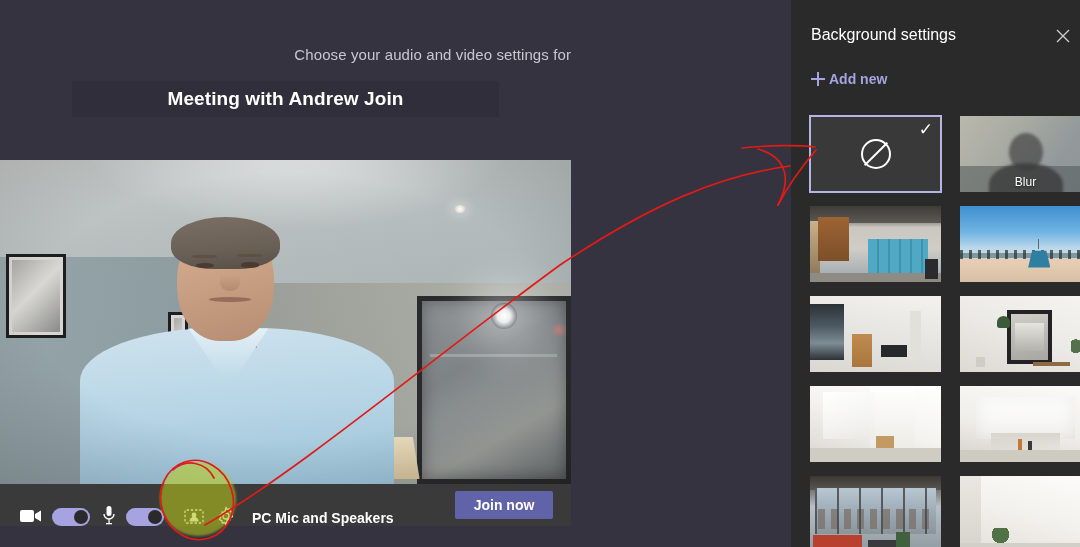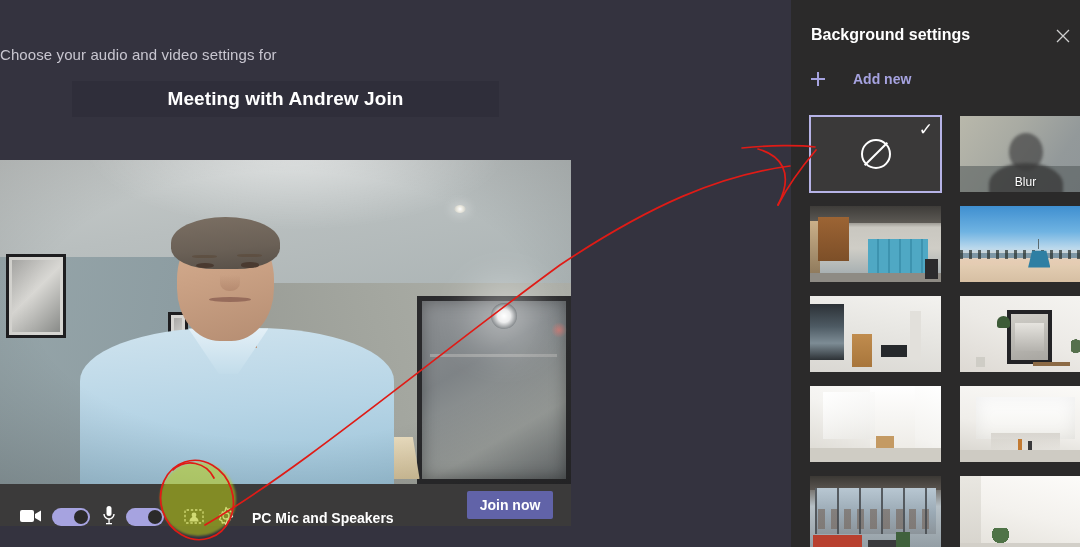--- a/index.html
+++ b/index.html
@@ -12,21 +12,21 @@
   }
   #root { position:relative; width:1080px; height:547px; }
 
   
   .prejoin {
     position:absolute; left:0; top:0; width:791px; height:547px;
     background:#34333f;
   }
   .prejoin-subtitle {
     position:absolute; left:0; top:46px; width:571px;
-    text-align:left;
+    text-align:right;
     color:#c8c6d0; font-size:15px; letter-spacing:.1px;
   }
   .meeting-title-bar {
     position:absolute; left:72px; top:81px; width:427px; height:36px;
     background:#2f2e3a;
     display:flex; align-items:center; justify-content:center;
   }
   .meeting-title {
     color:#ffffff; font-size:19px; font-weight:bold; letter-spacing:.1px;
   }
@@ -179,45 +179,45 @@
   .toggle .knob {
     position:absolute; right:2px; top:2px; width:14px; height:14px;
     border-radius:50%; background:#2b2a2a;
   }
   .device-label {
     margin-left:16px; color:#ffffff; font-size:14px; font-weight:bold;
     white-space:nowrap;
   }
   .join-btn {
     position:absolute; right:18px; top:7px;
-    width:86px; height:28px;
+    width:98px; height:28px;
     background:#6163a8; color:#ffffff;
     border:none; border-radius:2px;
     font-family:"Liberation Sans", sans-serif;
     font-size:14px; font-weight:bold; cursor:pointer;
   }
 
   
   .bg-panel {
     position:absolute; left:791px; top:0; width:289px; height:547px;
     background:#2b2a2a; overflow:hidden;
   }
   .panel-title {
     position:absolute; left:20px; top:26px;
-    color:#ffffff; font-size:16px; font-weight:bold;
+    color:#ffffff; font-size:16px; font-weight:normal;
   }
   .panel-close {
     position:absolute; right:4px; top:23px;
     width:26px; height:26px; cursor:pointer;
     display:flex; align-items:center; justify-content:center;
     color:#cfcfcf;
   }
   .add-new {
     position:absolute; left:20px; top:71px;
-    display:flex; align-items:center; gap:28px;
+    display:flex; align-items:center; gap:4px;
     color:#a6a3e0; font-size:14px; font-weight:bold; cursor:pointer;
   }
   .add-new .plus { width:14px; height:14px; position:relative; }
   .add-new .plus::before, .add-new .plus::after {
     content:""; position:absolute; background:#a6a3e0;
   }
   .add-new .plus::before { left:0; top:6px; width:14px; height:1.6px; }
   .add-new .plus::after  { top:0; left:6px; height:14px; width:1.6px; }
 
   .thumb-grid {

